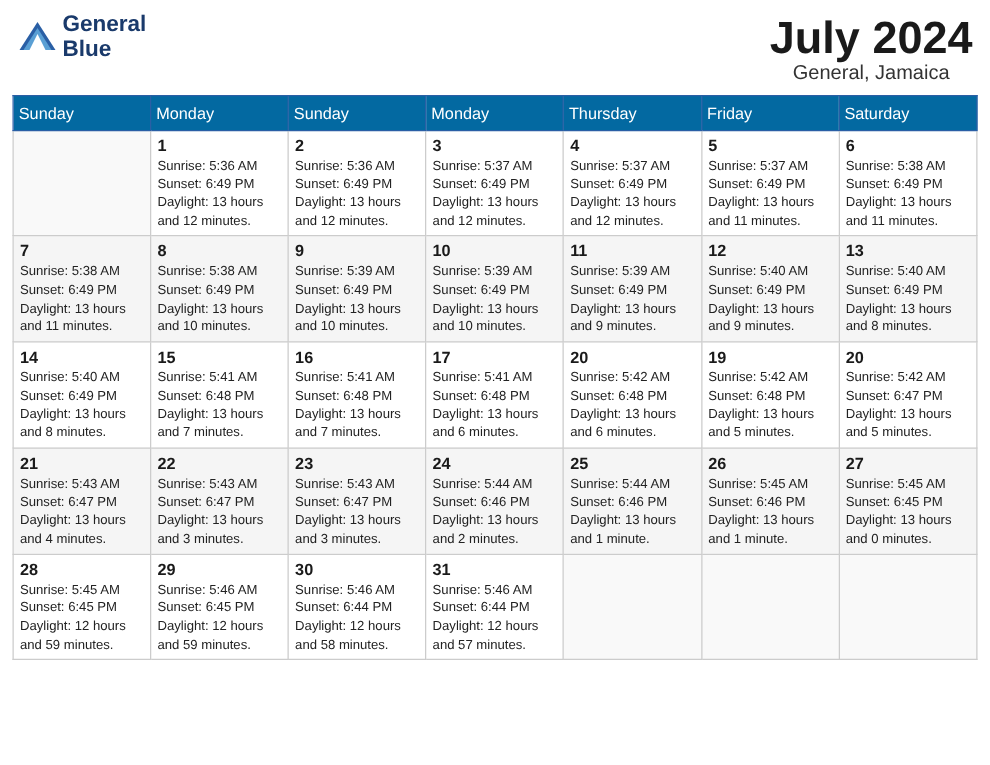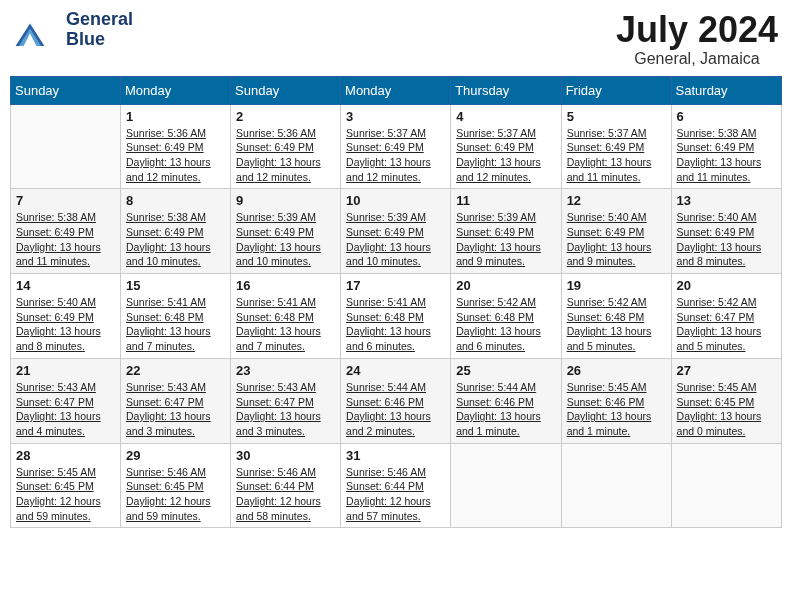--- a/index.html
+++ b/index.html
@@ -12,22 +12,22 @@
     }
     .header {
       display: flex;
       justify-content: space-between;
       align-items: flex-start;
       margin-bottom: 8px;
       padding: 0 4px;
     }
     .logo {
       display: flex;
-      align-items: flex-end;
-      gap: 20px;
+      align-items: center;
+      gap: 4px;
     }
     .logo-text {
       font-size: 18px;
       font-weight: bold;
       color: #1a3a6b;
       line-height: 1.1;
     }
     .logo-icon {
       width: 32px;
       height: 28px;
@@ -71,21 +71,20 @@
       font-size: 13px;
       font-weight: bold;
       color: #1a1a1a;
       display: block;
       margin-bottom: 2px;
     }
     .day-info {
       font-size: 10.5px;
       color: #222;
       line-height: 1.4;
-      text-decoration: underline;
     }
     tbody tr:nth-child(odd) td {
       background: #fff;
     }
     tbody tr:nth-child(even) td {
       background: #f5f5f5;
     }
     .empty-cell {
       background: #f9f9f9 !important;
     }

